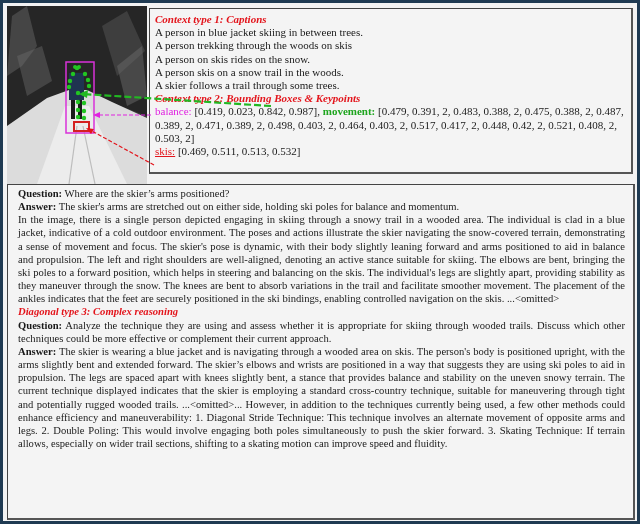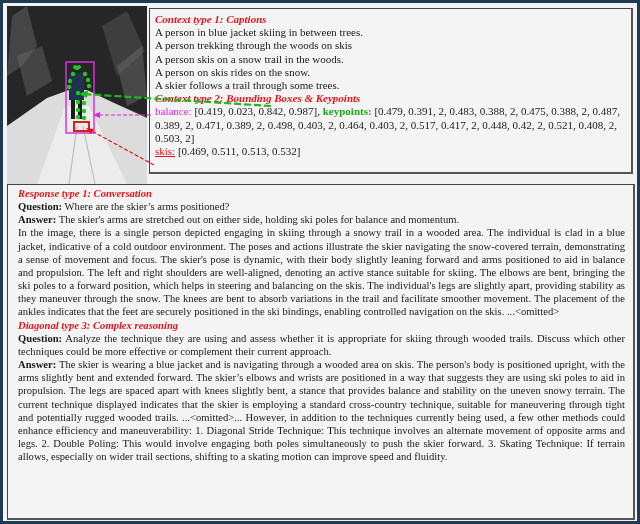--- a/index.html
+++ b/index.html
@@ -86,28 +86,28 @@
         <circle cx="71" cy="111" r="2.2"></circle>
           <circle cx="77" cy="112" r="2.2"></circle>
       </g>
     </svg>
   </div>
 
   <div class="ctx-box">
     <div class="line h-red">Context type 1: Captions</div>
     <div class="line">A person in blue jacket skiing in between trees.</div>
     <div class="line">A person trekking through the woods on skis</div>
+    <div class="line">A person on skis rides on the snow.</div>
     <div class="line">A person skis on a snow trail in the woods.</div>
-    <div class="line">A person on skis rides on the snow.</div>
     <div class="line">A skier follows a trail through some trees.</div>
     <div class="line h-red">Context type 2: Bounding Boxes &amp; Keypoints</div>
     <div class="line">
       <span class="magenta">balance:</span>
       <span>[0.419, 0.023, 0.842, 0.987],</span>
-      <span class="green">keypoints:</span>
+      <span class="green">movement:</span>
       <span>[0.479, 0.391, 2, 0.483, 0.388, 2, 0.475, 0.388, 2, 0.487,</span>
     </div>
     <div class="line">0.389, 2, 0.471, 0.389, 2, 0.498, 0.403, 2, 0.464, 0.403, 2, 0.517, 0.417, 2, 0.448, 0.42, 2, 0.521, 0.408, 2,</div>
     <div class="line">0.503, 2]</div>
     <div class="line">
       <span class="red">skis:</span>
       <span>[0.469, 0.511, 0.513, 0.532]</span>
     </div>
   </div>
 
@@ -117,21 +117,20 @@
     <polygon points="76,91 85,87 84,95" fill="#22b822"></polygon>
 
     <line x1="148" y1="112" x2="94" y2="112" stroke="#e022e0" stroke-width="1.2" stroke-dasharray="4,2"></line>
     <polygon points="90,112 97,109 97,115" fill="#e022e0"></polygon>
 
     <line x1="151" y1="162" x2="87" y2="127" stroke="#e3141b" stroke-width="1.2" stroke-dasharray="4,2"></line>
     <polygon points="83,125 91,126 88,131" fill="#e3141b"></polygon>
   </svg>
 
   <div class="resp-box">
-    <div class="line h-red">Response type 1: Conversation</div>
     <p><span class="b">Question:</span><span> Where are the skier’s arms positioned?</span></p>
     <p><span class="b">Answer:</span><span> The skier's arms are stretched out on either side, holding ski poles for balance and momentum.</span></p>
 
     <p class="just">In the image, there is a single person depicted engaging in skiing through a snowy trail in a wooded area. The individual is clad in a blue jacket, indicative of a cold outdoor environment. The poses and actions illustrate the skier navigating the snow-covered terrain, demonstrating a sense of movement and focus. The skier's pose is dynamic, with their body slightly leaning forward and arms positioned to aid in balance and propulsion. The left and right shoulders are well-aligned, denoting an active stance suitable for skiing. The elbows are bent, bringing the ski poles to a forward position, which helps in steering and balancing on the skis. The individual's legs are slightly apart, providing stability as they maneuver through the snow. The knees are bent to absorb variations in the trail and facilitate smoother movement. The placement of the ankles indicates that the feet are securely positioned in the ski bindings, enabling controlled navigation on the skis. ...&lt;omitted&gt;</p>
 
     <div class="line h-red">Diagonal type 3: Complex reasoning</div>
     <p class="just"><span class="b">Question:</span><span> Analyze the technique they are using and assess whether it is appropriate for skiing through wooded trails. Discuss which other techniques could be more effective or complement their current approach.</span></p>
     <p class="just"><span class="b">Answer:</span><span> The skier is wearing a blue jacket and is navigating through a wooded area on skis. The person's body is positioned upright, with the arms slightly bent and extended forward. The skier’s elbows and wrists are positioned in a way that suggests they are using ski poles to aid in propulsion. The legs are spaced apart with knees slightly bent, a stance that provides balance and stability on the uneven snowy terrain. The current technique displayed indicates that the skier is employing a standard cross-country technique, suitable for maneuvering through tight and potentially rugged wooded trails. ...&lt;omitted&gt;... However, in addition to the techniques currently being used, a few other methods could enhance efficiency and maneuverability: 1. Diagonal Stride Technique: This technique involves an alternate movement of opposite arms and legs. 2. Double Poling: This would involve engaging both poles simultaneously to push the skier forward. 3. Skating Technique: If terrain allows, especially on wider trail sections, shifting to a skating motion can improve speed and fluidity.</span></p>
   </div>
 </div>

